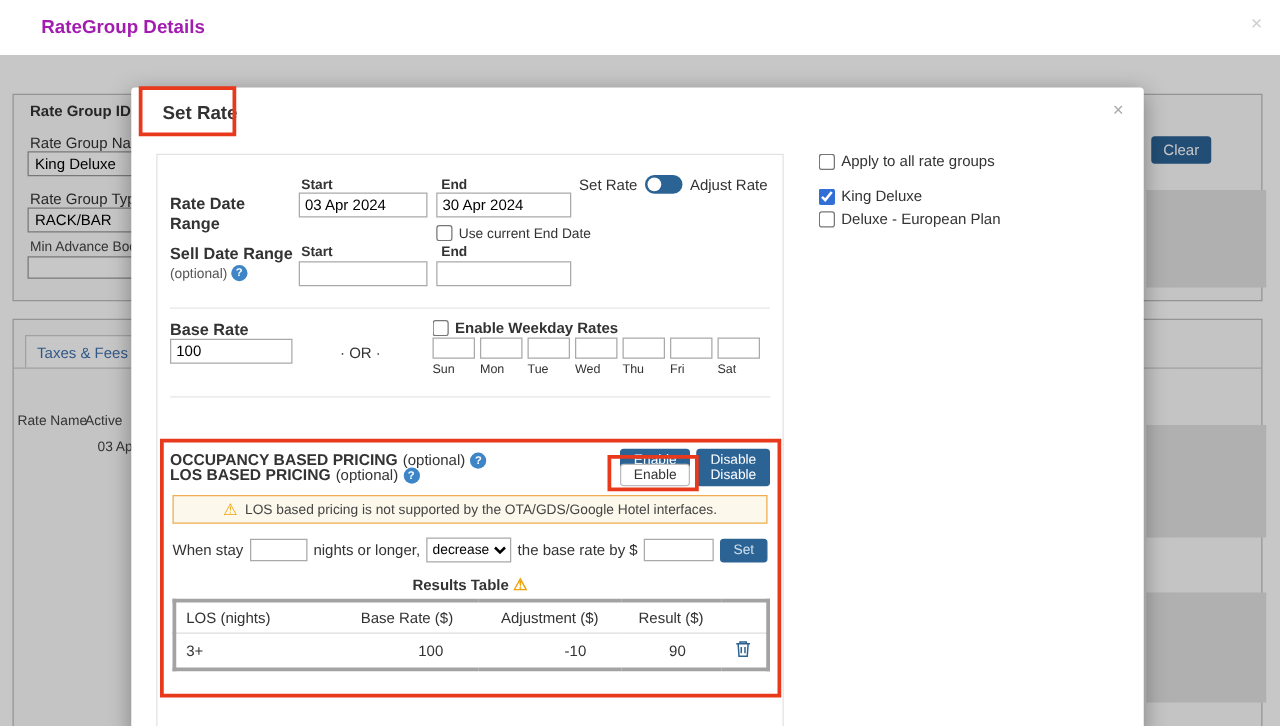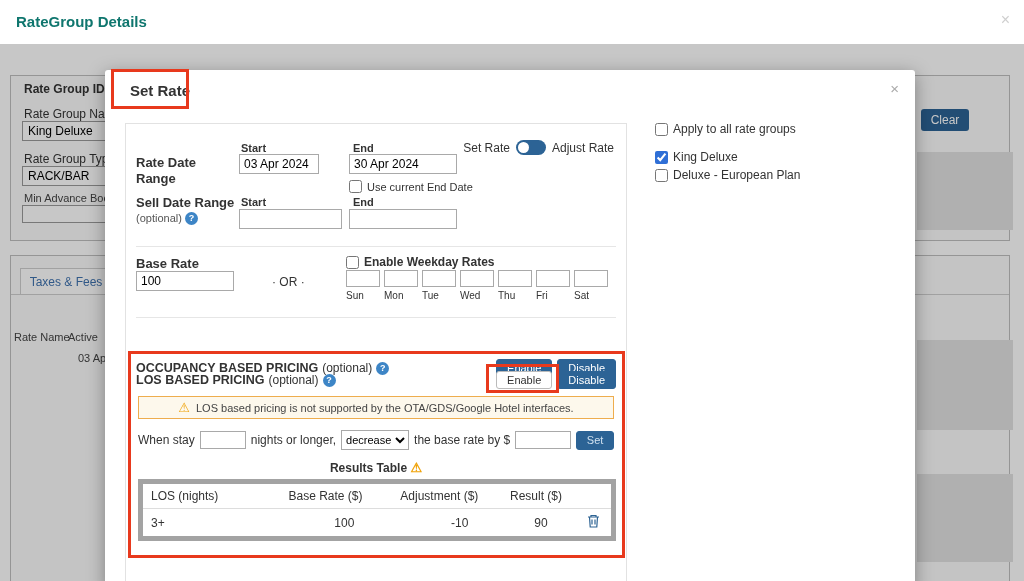--- a/index.html
+++ b/index.html
@@ -3,21 +3,21 @@
 <meta charset="utf-8">
 <style>
   * { box-sizing: border-box; margin: 0; padding: 0; }
   body { margin: 0; background: #888; }
   .screen {
     position: relative; width: 1024px; height: 581px; overflow: hidden;
     background: #fff; font-family: "Liberation Sans", sans-serif; color: #333;
   }
   
   .page-header { position: absolute; top: 0; left: 0; right: 0; height: 44px; background: #fff; z-index: 1; }
-  .page-title { position: absolute; left: 16px; top: 13px; font-size: 15px; font-weight: bold; color: #0f766e; }
+  .page-title { position: absolute; left: 33px; top: 13px; font-size: 15px; font-weight: bold; color: #a21caf; }
   .page-close { position: absolute; right: 14px; top: 11px; font-size: 16px; color: #cfcfcf; cursor: pointer; }
 
   
   .backdrop { position: absolute; left: 0; top: 44px; right: 0; bottom: 0; background: #ffffff; z-index: 1; }
   .bd-panel { position: absolute; border: 1px solid #bfbfbf; background: #fbfbfb; }
   .bd-panel-a { left: 10px; top: 31px; width: 1000px; height: 166px; }
   .bd-panel-b { left: 10px; top: 211px; width: 1000px; height: 330px; }
   .bd-label { position: absolute; font-size: 12px; color: #333; white-space: nowrap; }
   .bd-label-sm { position: absolute; font-size: 11px; color: #444; white-space: nowrap; }
   .bd-input { position: absolute; height: 20px; border: 1px solid #9a9a9a; background: #fff; font-size: 12px; padding: 1px 5px; font-family: "Liberation Sans", sans-serif; }
@@ -74,21 +74,21 @@
   .when-row { position: absolute; left: 12px; right: 12px; top: 306px; display: flex; align-items: center; gap: 5px; font-size: 12px; color: #333; white-space: nowrap; }
   .when-row input { height: 18px; border: 1px solid #a9a9a9; font-size: 12px; padding: 1px 3px; font-family: "Liberation Sans", sans-serif; }
   .in-nights { width: 46px; }
   .in-amount { width: 56px; }
   .when-row select { height: 20px; font-size: 11px; font-family: "Liberation Sans", sans-serif; border: 1px solid #a9a9a9; background: #fff; width: 74px; }
   .btn-set { background: #2c6395; color: #cfe0ef; border: 1px solid #2c6395; font-size: 11px; width: 48px; height: 19px; border-radius: 3px; cursor: pointer; }
 
   .results-title { position: absolute; left: 0; right: 0; top: 336px; text-align: center; font-size: 12px; font-weight: bold; color: #333; }
 
   .los-table { position: absolute; left: 12px; top: 355px; width: 478px; border-collapse: collapse; font-size: 12px; color: #333;
-    border: 5px solid #a3a3a3; background: #fff; }
+    border: 3px solid #a3a3a3; background: #fff; }
   .los-table th, .los-table td { border-bottom: 1px solid #ddd; padding: 5px 8px; font-weight: normal; }
   .los-table th { color: #333; }
   .c1 { width: 130px; text-align: left; }
   .c2 { width: 115px; } .c3 { width: 115px; } .c4 { width: 80px; } .c5 { width: 38px; text-align: center; }
   th.c2, th.c3, th.c4 { text-align: center; }
   td.c2, td.c3, td.c4 { text-align: right; padding-right: 28px; }
   .trash-btn { background: none; border: none; cursor: pointer; padding: 0; }
 
   .right-col-item { position: absolute; left: 550px; }
 
@@ -156,21 +156,21 @@
         <span>Set Rate</span>
         <span class="toggle-pill">
             <span class="toggle-knob"></span>
           </span>
         <span>Adjust Rate</span>
       </div>
 
       <div class="fp-lbl-sm" style="left:115px; top:18px;">Start</div>
       <div class="fp-lbl-sm" style="left:227px; top:18px;">End</div>
       <div class="fp-lbl-b" style="left:10px; top:31px; width:88px; line-height:16px;">Rate Date Range</div>
-      <input class="fp-input" style="left: 113px; top: 30px; width: 80px;" value="03 Apr 2024">
+      <input class="fp-input" style="left: 113px; top: 30px; width: 103px;" value="03 Apr 2024">
       <input class="fp-input" style="left: 223px; top: 30px; width: 108px;" value="30 Apr 2024">
       <label class="chk-row" style="position:absolute; left:223px; top:56px;">
         <input type="checkbox" style="">
         <span>Use current End Date</span>
       </label>
 
       <div class="fp-lbl-b" style="left:10px; top:71px;">Sell Date Range</div>
       <div style="position:absolute; left:10px; top:88px; font-size:11px; color:#555;">
         <span>(optional)</span>
         <span class="info-icon">?</span>

